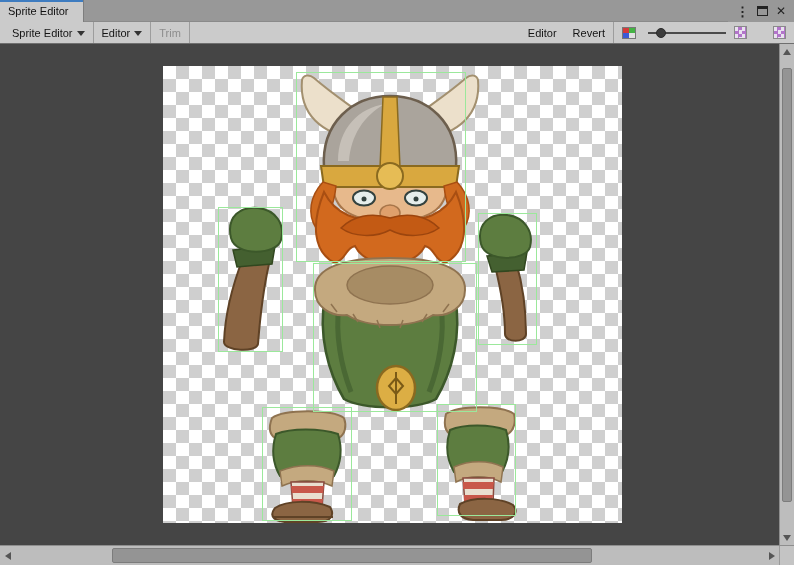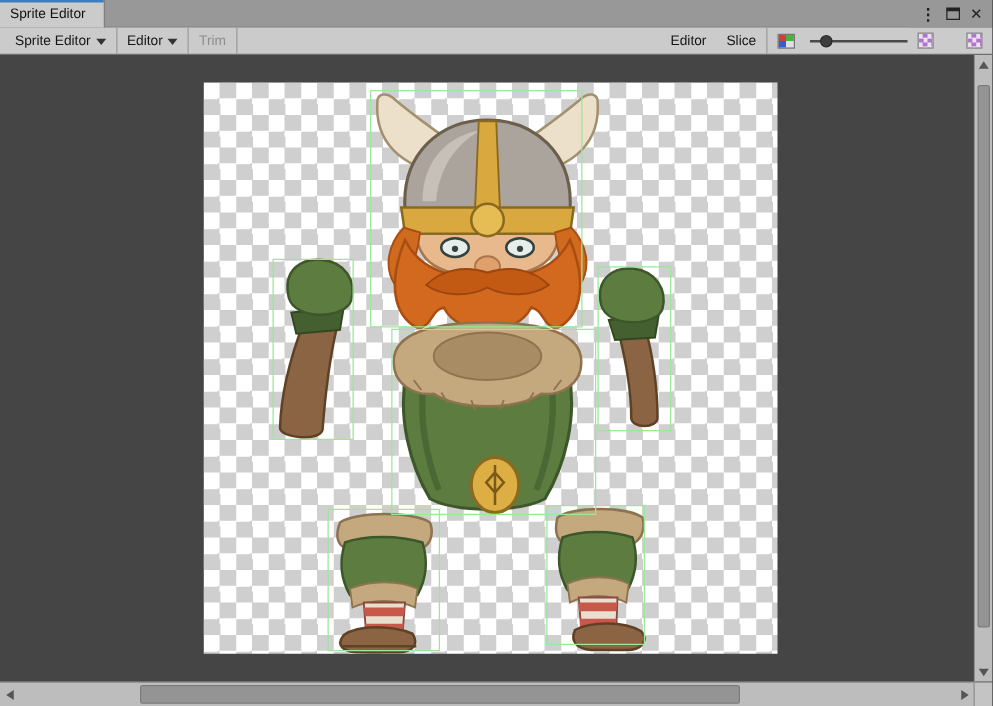--- a/index.html
+++ b/index.html
@@ -84,21 +84,21 @@
     <div class="tb-sep"></div>
     <div class="tb-btn">
       <span>Editor</span>
       <span class="caret"></span>
     </div>
     <div class="tb-sep"></div>
     <div class="tb-btn disabled">Trim</div>
     <div class="tb-sep"></div>
     <div class="tb-spacer"></div>
     <div class="tb-btn">Editor</div>
-    <div class="tb-btn">Slice</div>
+    <div class="tb-btn">Revert</div>
     <div class="tb-sep"></div>
     <div class="rgb-icon"></div>
     <div class="slider">
       <div class="track"></div>
       <div class="knob"></div>
     </div>
     <div class="mip-icon"></div>
     <div class="tb-endgap"></div>
     <div class="mip-icon"></div>
   </div>

